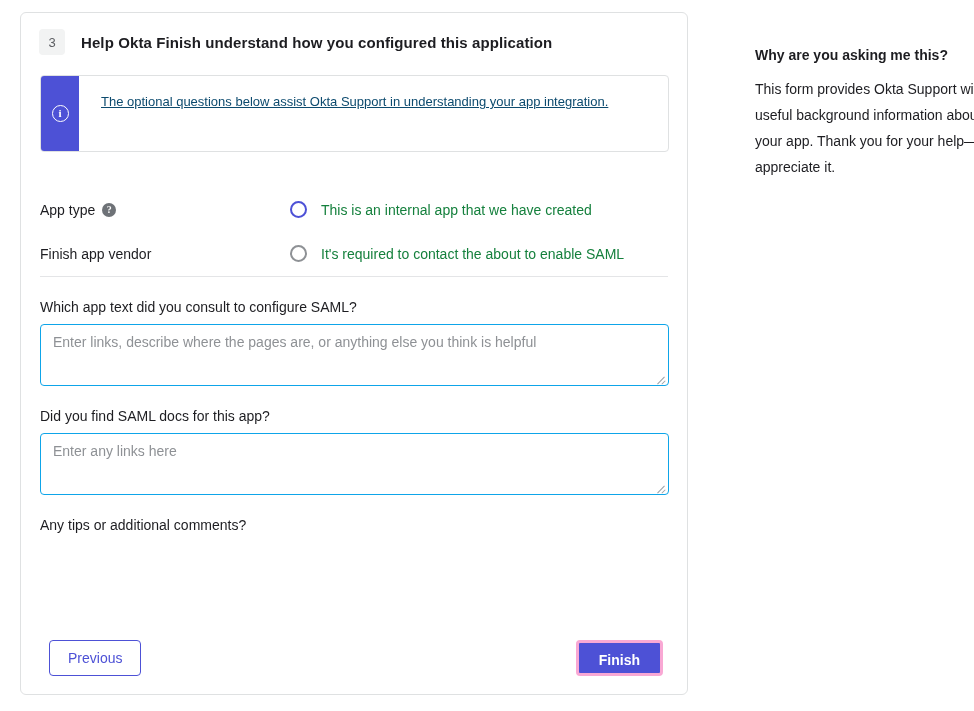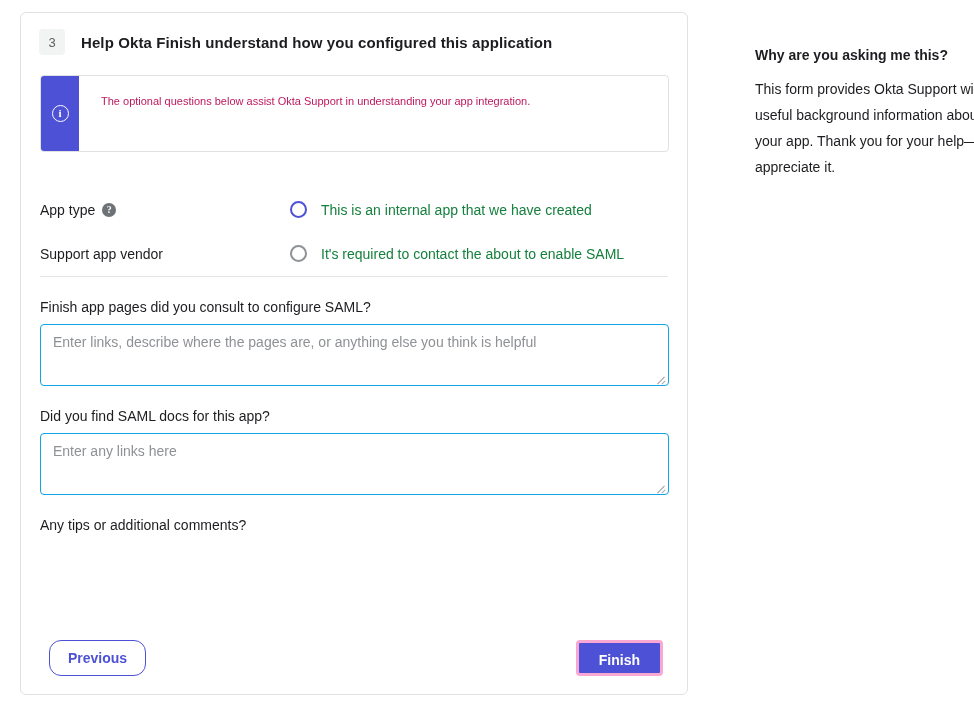--- a/index.html
+++ b/index.html
@@ -88,23 +88,24 @@
     color: #fff;
     font-size: 11px;
     line-height: 14px;
     text-align: center;
     font-family: "Liberation Serif", serif;
     font-weight: bold;
   }
 
   .banner-text {
     padding: 14px 18px 14px 22px;
-    font-size: 11px;
+    font-size: 13px;
     line-height: 23px;
-    color: #be185d;
+    color: #0c4a6e;
+    text-decoration: underline;
   }
 
   
   .field-rows {
     margin: 22px 18px 0 19px;
   }
 
   .field-row {
     display: flex;
     align-items: flex-end;
@@ -240,25 +241,25 @@
     box-sizing: border-box;
   }
 
   .btn-prev {
     position: absolute;
     left: 28px;
     top: 0;
     height: 36px;
     padding: 0 18px;
     border: 1px solid #4d51d6;
-    border-radius: 12px;
+    border-radius: 4px;
     background: #fff;
     color: #4d51d6;
     font-size: 14px;
-    font-weight: bold;
+    font-weight: normal;
     font-family: "Liberation Sans", sans-serif;
     cursor: pointer;
     line-height: 34px;
   }
 
   .btn-finish {
     position: absolute;
     right: 24px;
     top: 0;
     height: 36px;
@@ -322,34 +323,34 @@
           <span class="help-dot">?</span>
         </div>
         <div class="radio-wrap">
           <span class="radio checked"></span>
           <span class="radio-text">This is an internal app that we have created</span>
         </div>
       </div>
 
       <div class="field-row">
         <div class="field-label">
-          <span>Support app vendor</span>
+          <span>Finish app vendor</span>
         </div>
         <div class="radio-wrap">
           <span class="radio"></span>
           <span class="radio-text">It's required to contact the about to enable SAML</span>
         </div>
       </div>
 
     </div>
 
     <div class="divider"></div>
 
     <div class="group">
-      <div class="group-label">Finish app pages did you consult to configure SAML?</div>
+      <div class="group-label">Which app text did you consult to configure SAML?</div>
       <div class="ta-wrap">
         <textarea class="ta" placeholder="Enter links, describe where the pages are, or anything else you think is helpful" style=""></textarea>
         <span class="grip"></span>
       </div>
     </div>
 
     <div class="group">
       <div class="group-label">Did you find SAML docs for this app?</div>
       <div class="ta-wrap">
         <textarea class="ta" placeholder="Enter any links here" style=""></textarea>

